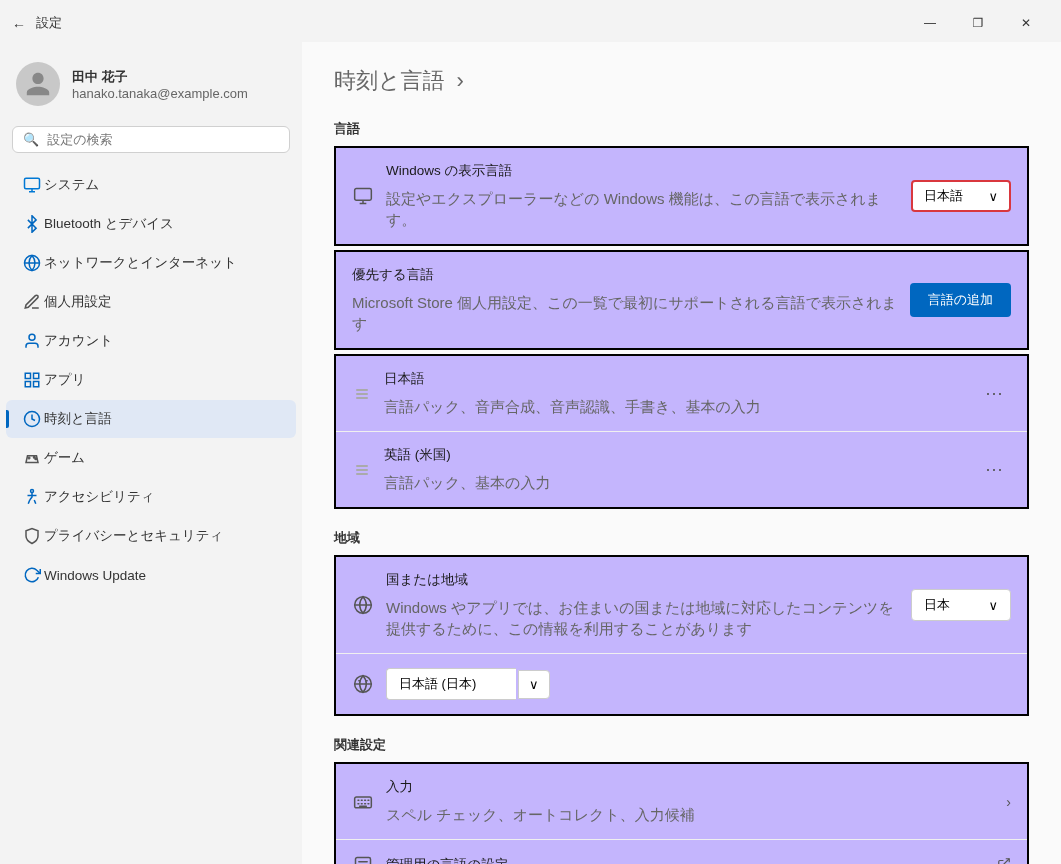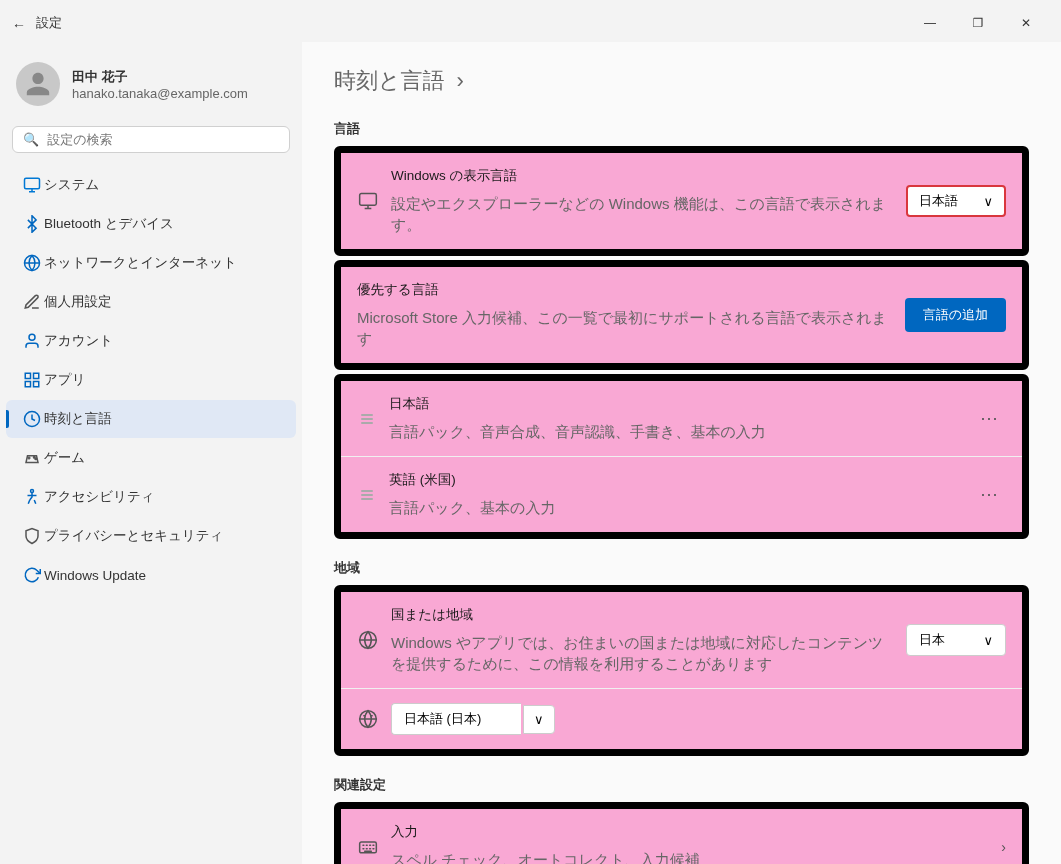--- a/index.html
+++ b/index.html
@@ -180,24 +180,24 @@
       font-size: 13px;
       font-weight: 600;
       color: #333;
       margin-bottom: 8px;
       margin-top: 20px;
     }
     .section-label:first-of-type { margin-top: 0; }
 
     
     .settings-card {
-      background: #f9a8d4;
-      border-radius: 6px;
+      background: #c4b5fd;
+      border-radius: 0;
       margin-bottom: 4px;
-      border: 7px solid #000000;
+      border: 2px solid #000000;
     }
     .settings-row {
       display: flex;
       align-items: center;
       padding: 14px 16px;
       gap: 12px;
       border-bottom: 1px solid #f0f0f0;
     }
     .settings-row:last-child { border-bottom: none; }
 
@@ -465,21 +465,21 @@
             <span>∨</span>
           </button>
         </div>
       </div>
     </div>
 
     <div class="settings-card">
       <div class="settings-row">
         <div class="row-text">
           <div class="row-title">優先する言語</div>
-          <div class="row-desc">Microsoft Store 入力候補、この一覧で最初にサポートされる言語で表示されます</div>
+          <div class="row-desc">Microsoft Store 個人用設定、この一覧で最初にサポートされる言語で表示されます</div>
         </div>
         <div class="row-control">
           <button class="add-lang-btn">言語の追加</button>
         </div>
       </div>
     </div>
 
     <div class="settings-card">
 
       <div class="settings-row">

